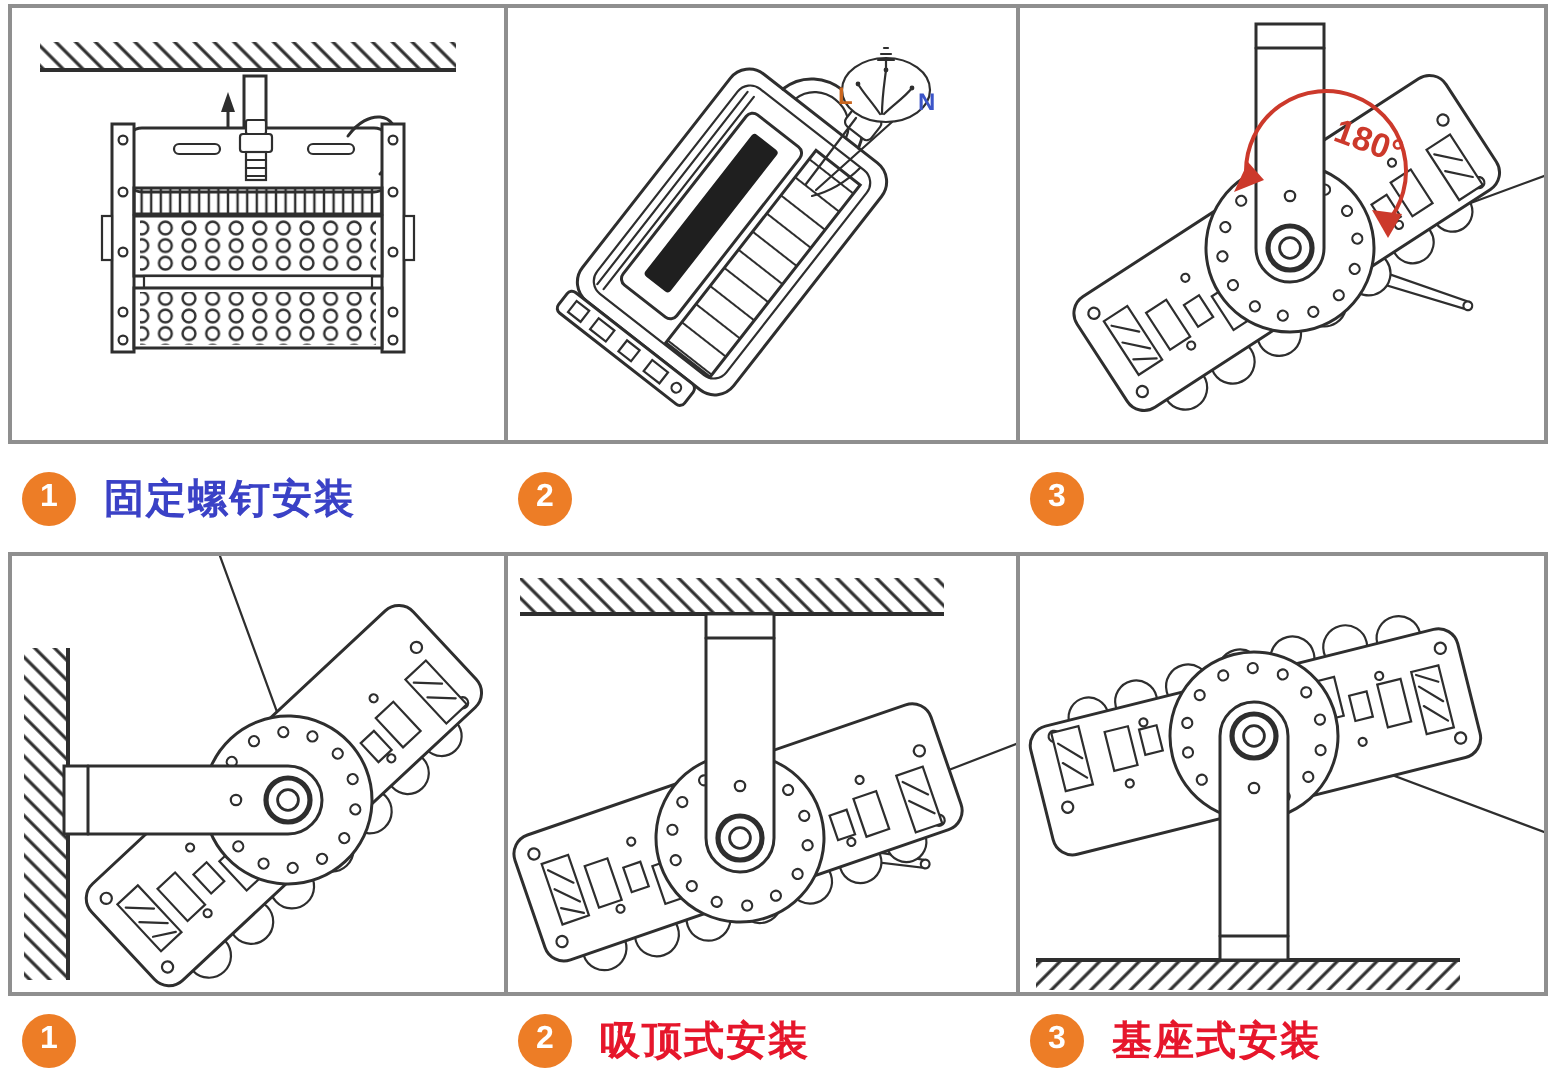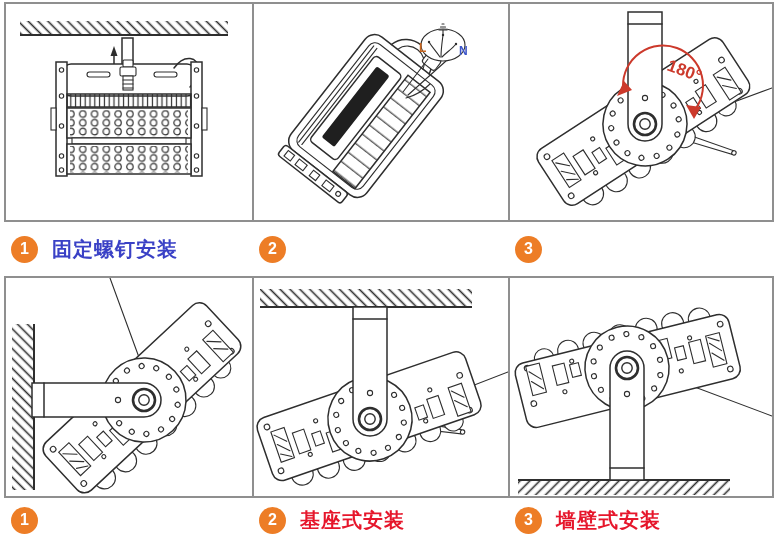--- a/index.html
+++ b/index.html
@@ -260,20 +260,20 @@
       <use href="#armUnit" transform="translate(117,90) rotate(180)"></use>
       <use href="#boltUnit" transform="translate(117,90)"></use>
     </svg>
   </div>
 
   <div class="caption cap-red" style="left:4px;top:500px;width:250px;height:40px;">
     <div class="badge">1</div>
   </div>
   <div class="caption cap-red" style="left:252px;top:500px;width:258px;height:40px;">
     <div class="badge">2</div>
-    <div class="cap-label">基座式安装</div>
+    <div class="cap-label">吸顶式安装</div>
   </div>
   <div class="caption cap-red" style="left:508px;top:500px;width:266px;height:40px;">
     <div class="badge">3</div>
-    <div class="cap-label">墙壁式安装</div>
+    <div class="cap-label">基座式安装</div>
   </div>
 
 </div>
 
 </body></html>

